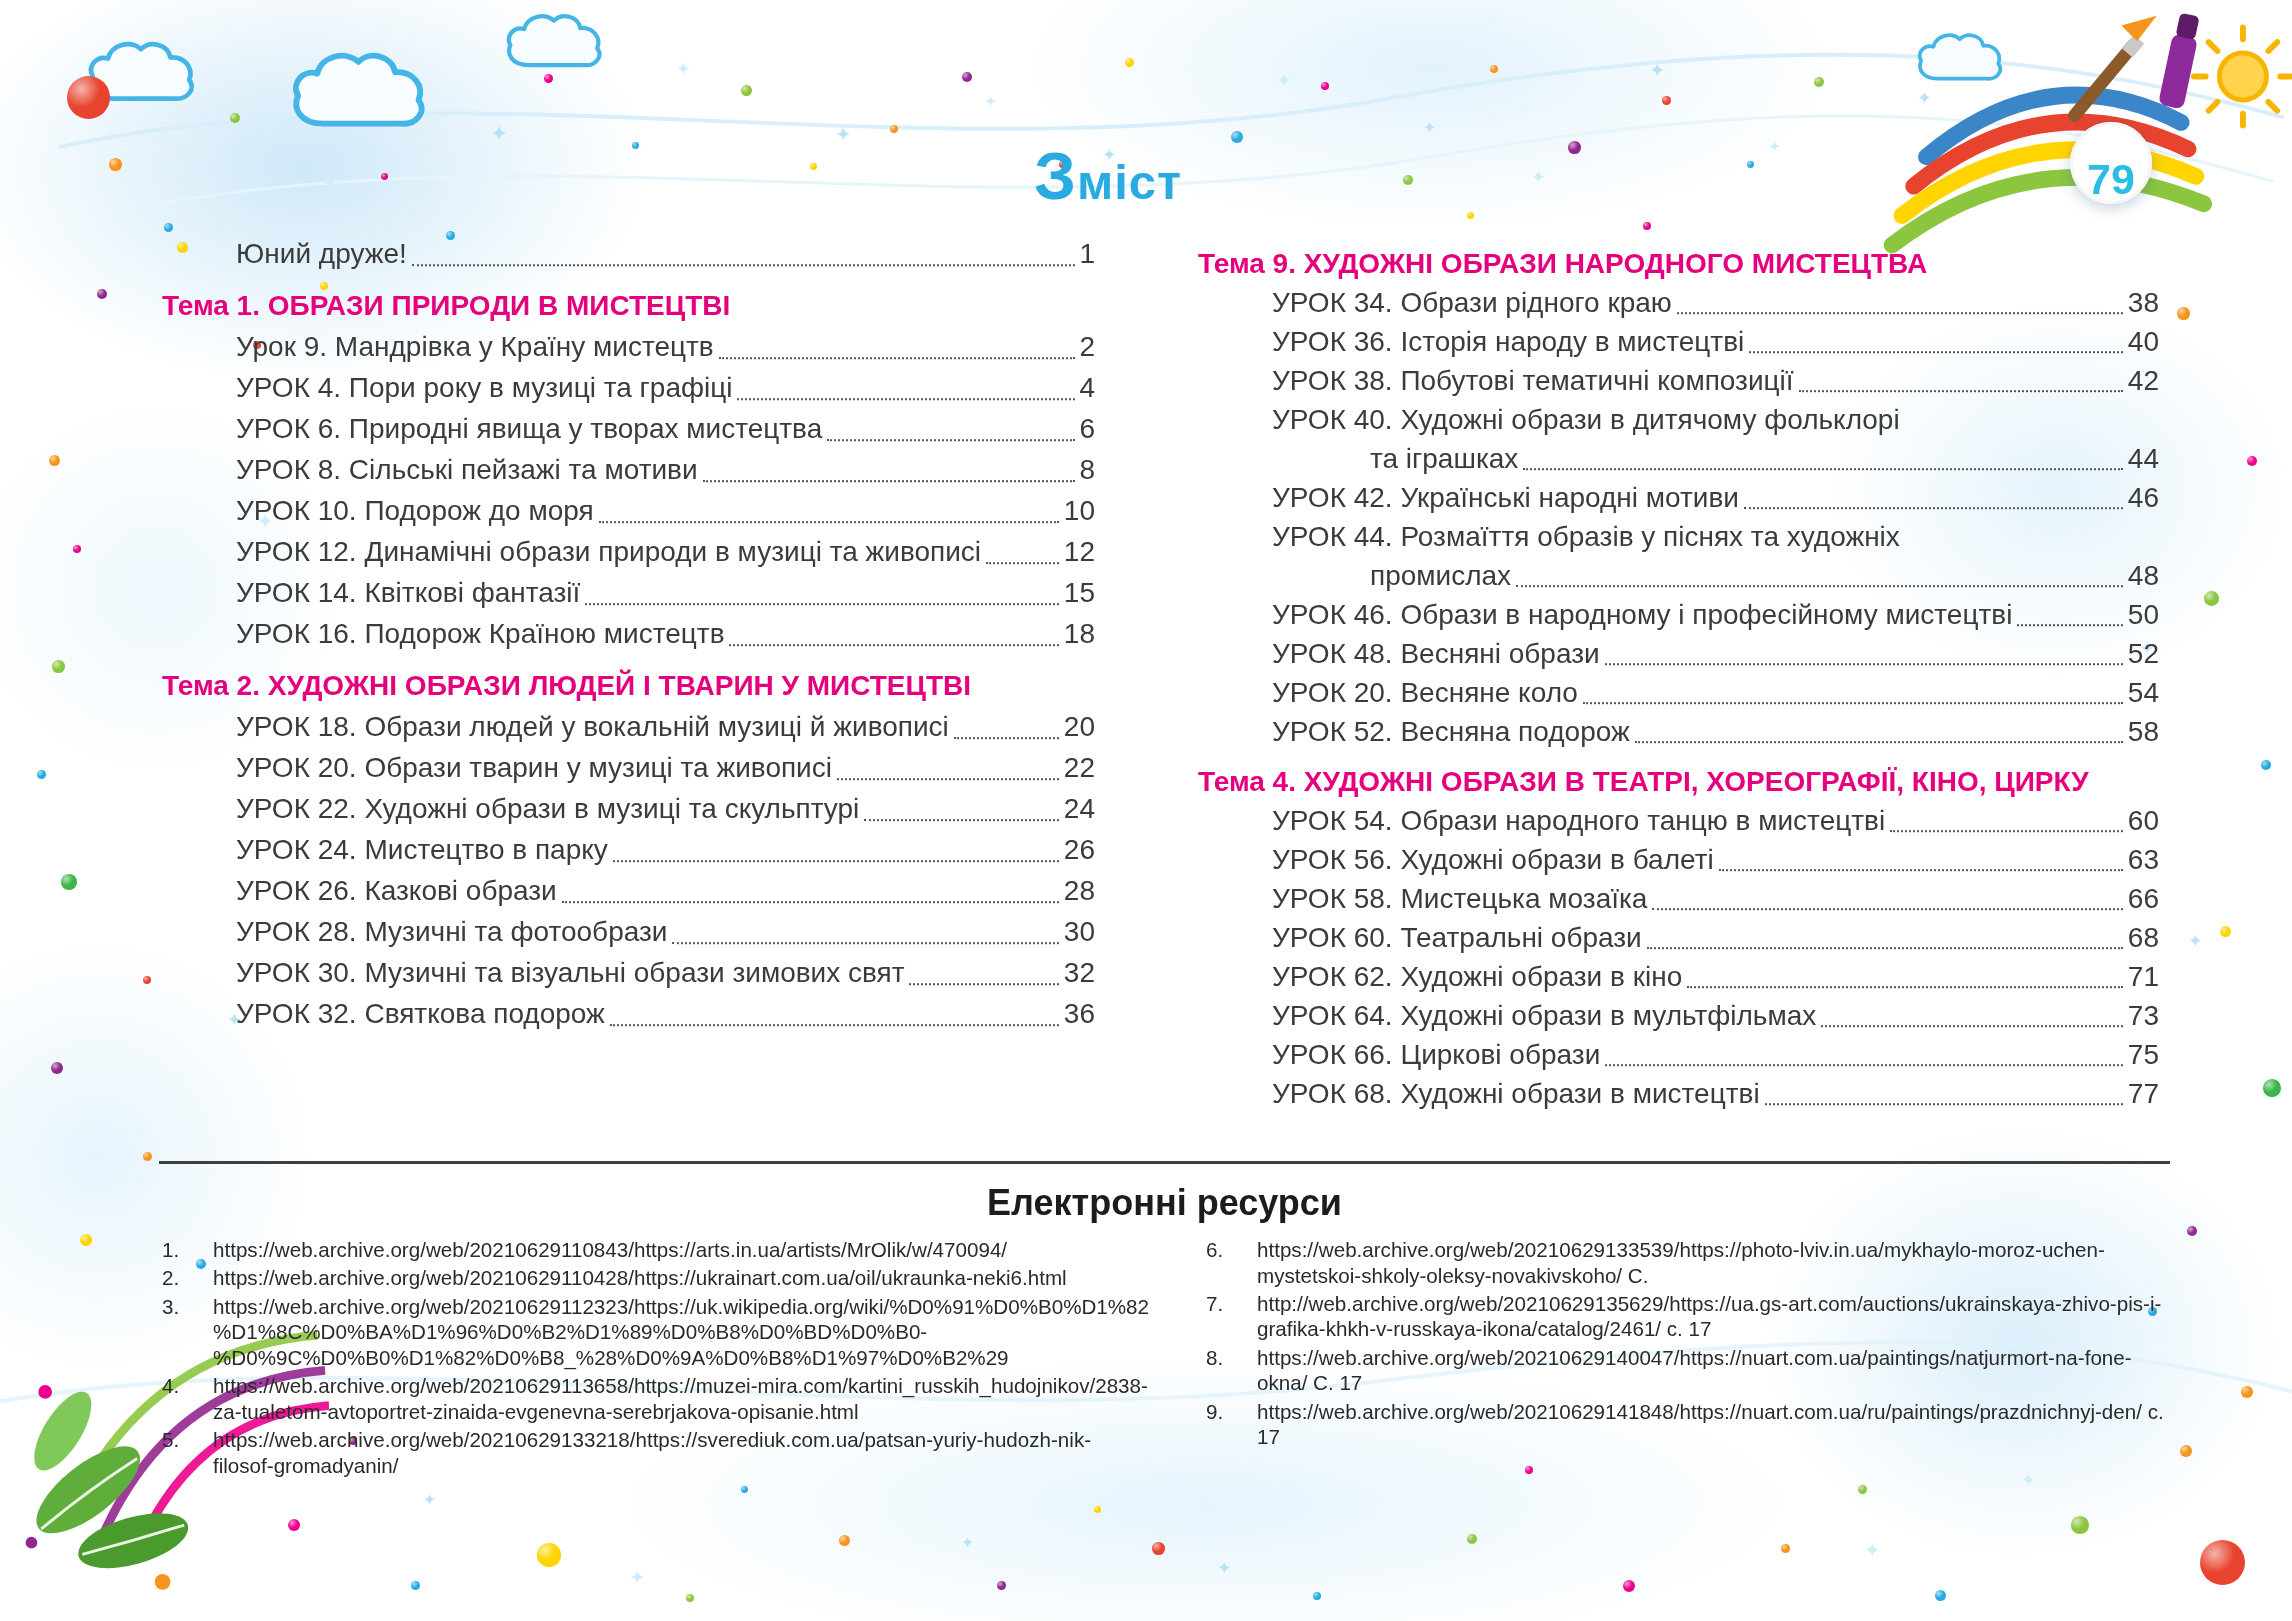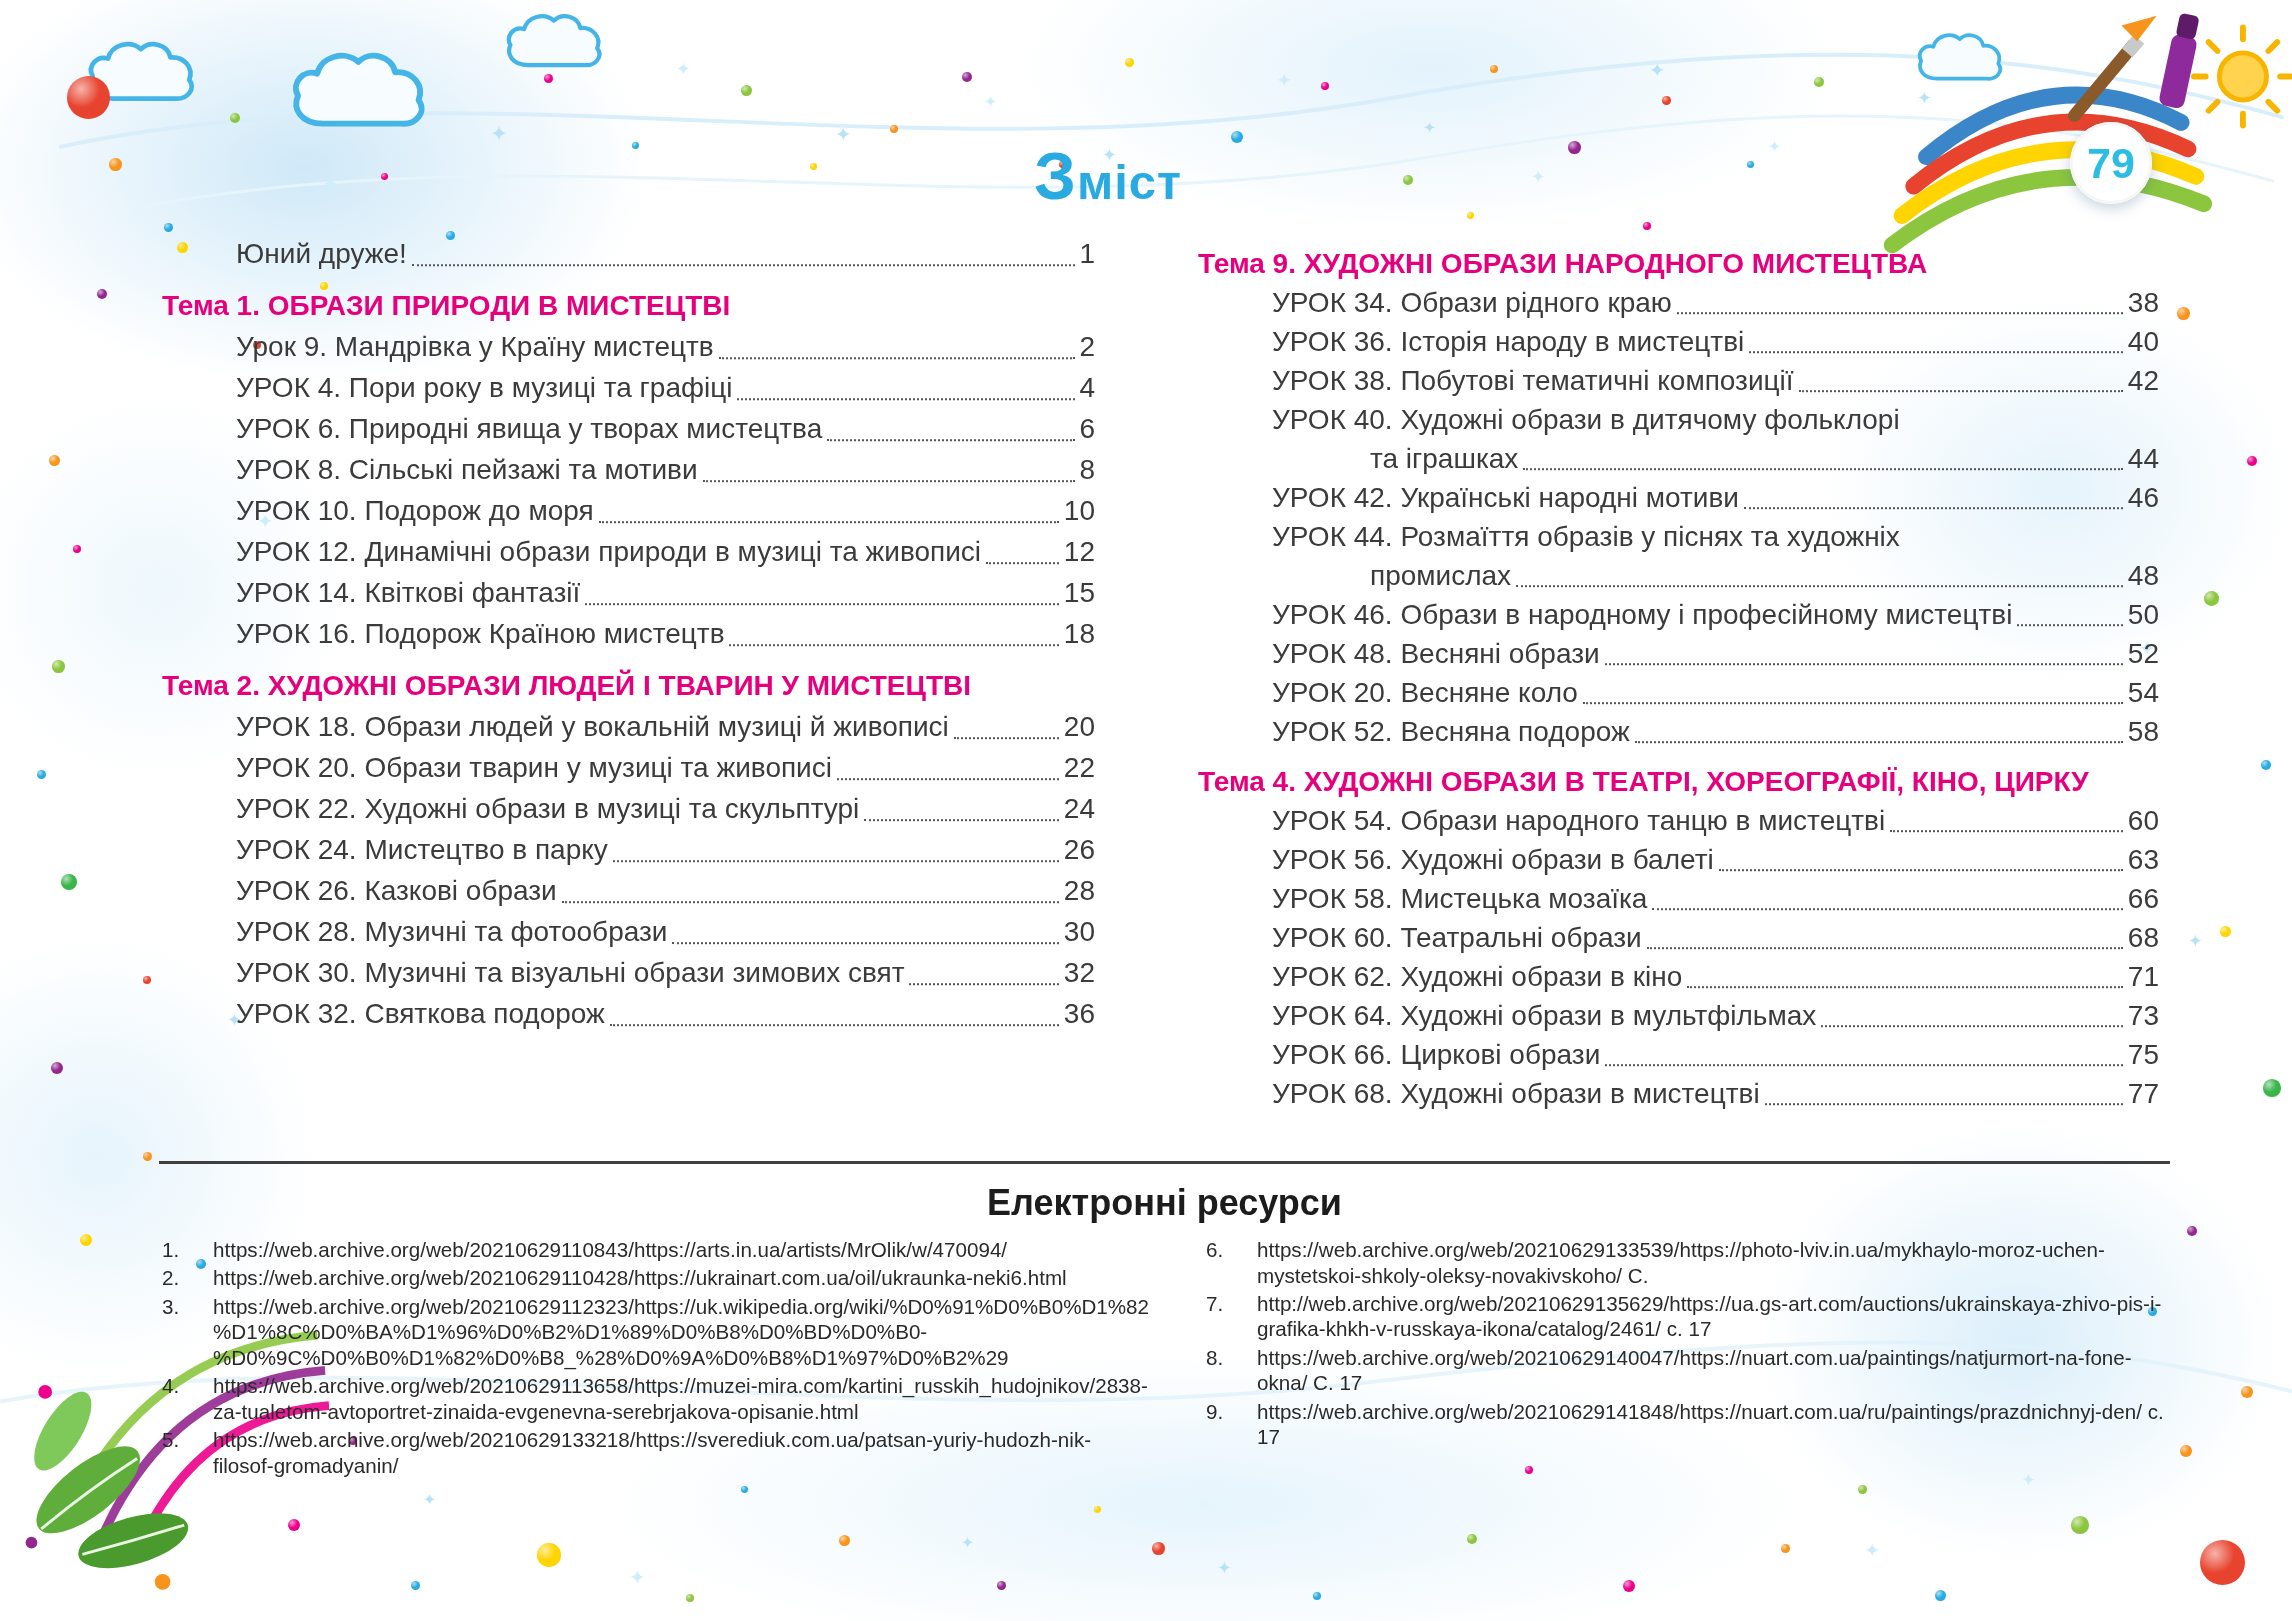--- a/index.html
+++ b/index.html
@@ -20,21 +20,21 @@
   .w6{left:1647px;top:1029px;width:745px;height:627px;background:radial-gradient(closest-side,rgba(170,216,243,.42),rgba(170,216,243,0) 70%);}
   .w7{left:-118px;top:314px;width:549px;height:549px;background:radial-gradient(closest-side,rgba(198,230,248,.30),rgba(198,230,248,0) 70%);}
 
   .dot{position:absolute;border-radius:50%;pointer-events:none;}
   .sparkle{position:absolute;pointer-events:none;line-height:1;}
 
   
   .badge{
     position:absolute;left:2070px;top:122px;width:82px;height:82px;border-radius:50%;
     background:#ffffff;box-shadow:0 3.9px 13.7px rgba(40,90,140,.28), inset 0 0 0 2.9px #f6f6f6;
-    display:flex;align-items:center;justify-content:center;z-index:5;
+    display:flex;align-items:flex-end;justify-content:center;z-index:5;
   }
   .badge span{font-size:43px;font-weight:bold;color:#2bbde4;}
 
   
   .page-title{
     position:absolute;left:0;top:137px;width:2216px;margin:0;text-align:center;
     font-size:49px;font-weight:bold;color:#29abe2;z-index:4;letter-spacing:1px;
   }
   .page-title::first-letter{font-size:67px;}
 

